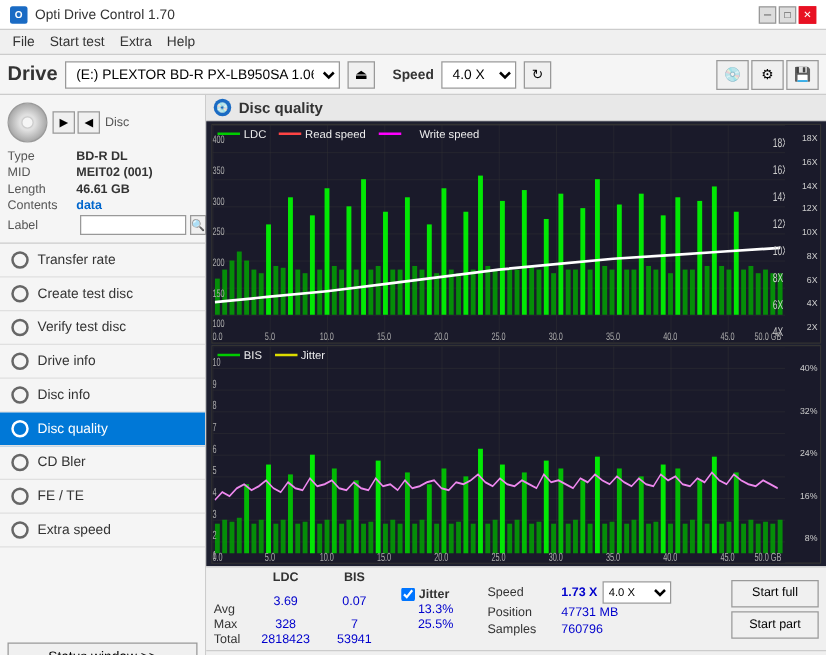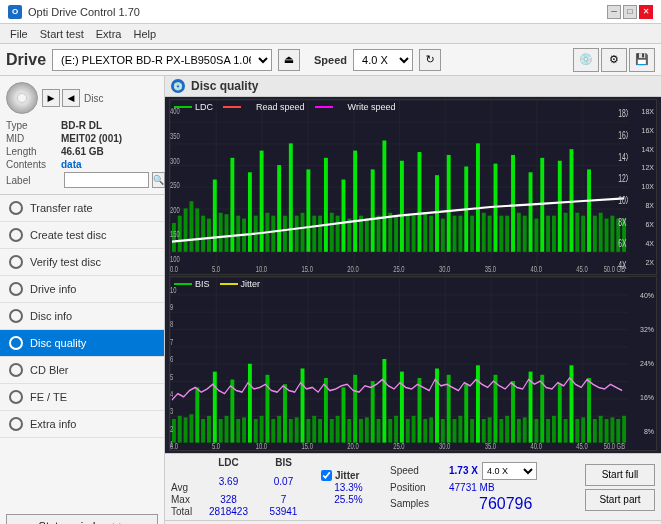--- a/index.html
+++ b/index.html
@@ -189,21 +189,21 @@
     <div class="nav-item">
       <div class="nav-icon">
           <div class="nav-circle"></div>
         </div>
       <span>FE / TE</span>
     </div>
     <div class="nav-item">
       <div class="nav-icon">
           <div class="nav-circle"></div>
         </div>
-      <span>Extra info</span>
+      <span>Extra speed</span>
     </div>
 
     <div style="flex:1;"></div>
 
     <button class="status-btn">
       <span>Status window &gt;&gt;</span>
     </button>
   </div>
 
   <div style="flex:1; display:flex; flex-direction:column;">
@@ -215,21 +215,21 @@
 
     <div style="flex:1; background:#1e2030; display:flex; flex-direction:column; gap:1px; padding:2px 4px 2px 4px; overflow:hidden;">
 
       <div style="flex:1; position:relative; background:#1a1a2a; border:1px solid #333;">
 
         <div style="position:absolute;top:2px;left:4px;display:flex;gap:10px;z-index:5;align-items:center;">
           <div style="display:flex;align-items:center;gap:3px;">
             <div style="width:18px;height:2px;background:#00cc00;"></div>
             <span style="font-size:9px;color:#eee;">LDC</span>
           </div>
-          <div style="display:flex;align-items:center;gap:15px;">
+          <div style="display:flex;align-items:center;gap:3px;">
             <div style="width:18px;height:2px;background:#ff4444;"></div>
             <span style="font-size:9px;color:#eee;">Read speed</span>
           </div>
           <div style="display:flex;align-items:center;gap:15px;">
             <div style="width:18px;height:2px;background:#ff00ff;"></div>
             <span style="font-size:9px;color:#eee;">Write speed</span>
           </div>
         </div>
 
         <svg viewBox="0 0 470 120" preserveAspectRatio="none" style="width:calc(100% - 28px);height:100%;display:block;">
@@ -551,21 +551,21 @@
           <select style="height:18px;width:55px;font-size:9px;border:1px solid #999;background:white;">
             <option>4.0 X</option>
           </select>
         </div>
         <div style="display:flex;align-items:center;gap:4px;">
           <span style="font-size:10px;color:#333;width:55px;">Position</span>
           <span style="font-size:10px;color:#0000cc;">47731 MB</span>
         </div>
         <div style="display:flex;align-items:center;gap:4px;">
           <span style="font-size:10px;color:#333;width:55px;">Samples</span>
-          <span style="font-size:16px;color:#0000cc;margin-left:30px;">760796</span>
+          <span style="font-size:10px;color:#0000cc;">760796</span>
         </div>
       </div>
 
       <div style="flex:1;"></div>
 
       <div style="display:flex;flex-direction:column;gap:3px;">
         <button class="start-btn">Start full</button>
         <button class="start-btn">Start part</button>
       </div>
     </div>

